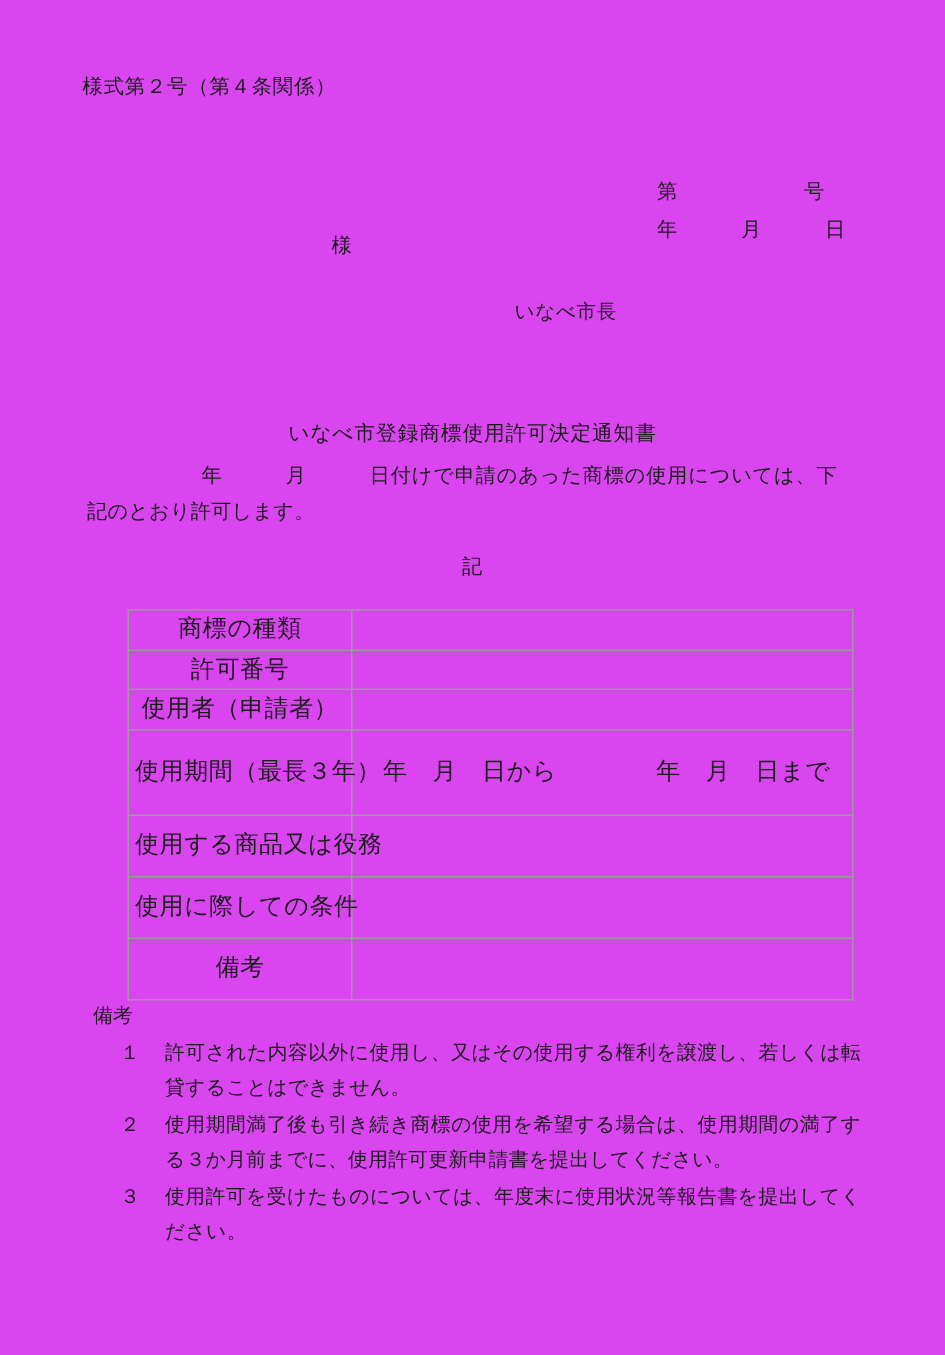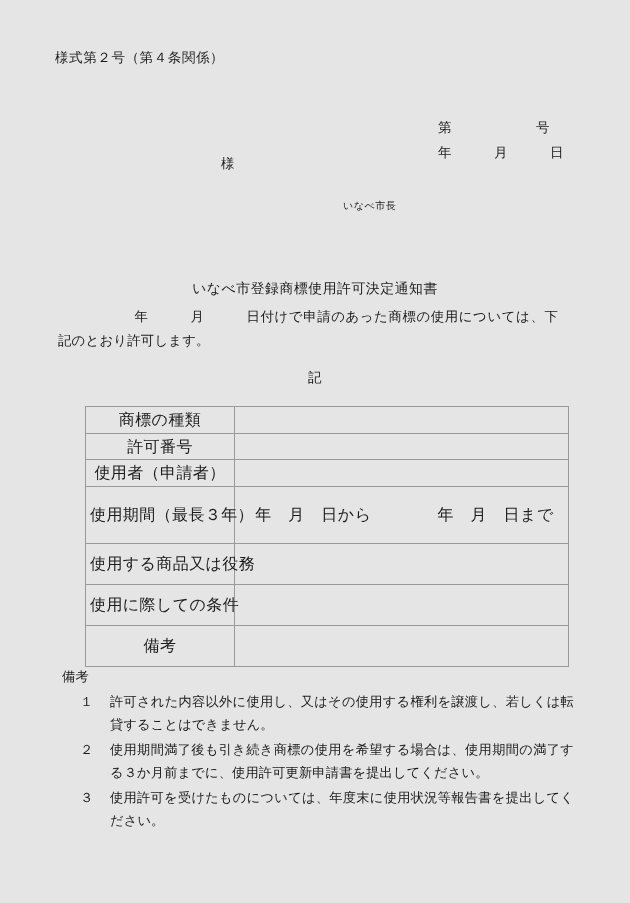--- a/index.html
+++ b/index.html
@@ -16,21 +16,21 @@
     font-family: "Liberation Serif", "DejaVu Serif", serif;
     color: #1b1b1b;
     font-size: 13px;
     line-height: 1.6;
     -webkit-font-smoothing: antialiased;
   }
 
   .page {
     position: absolute;
     inset: 0;
-    background: #e5e5e5;
+    background: #d946ef;
   }
 
   
   .form-no {
     position: absolute;
     left: 55px;
     top: 47px;
     font-size: 13.5px;
     letter-spacing: 0.6px;
     white-space: nowrap;
@@ -58,21 +58,21 @@
     top: 153px;
     font-size: 13.5px;
     letter-spacing: 0.5px;
   }
 
   
   .issuer {
     position: absolute;
     left: 343px;
     top: 198px;
-    font-size: 10px;
+    font-size: 13px;
     letter-spacing: 0.5px;
   }
 
   
   .doc-title {
     position: absolute;
     left: 0;
     right: 0;
     top: 259px;
     text-align: center;

